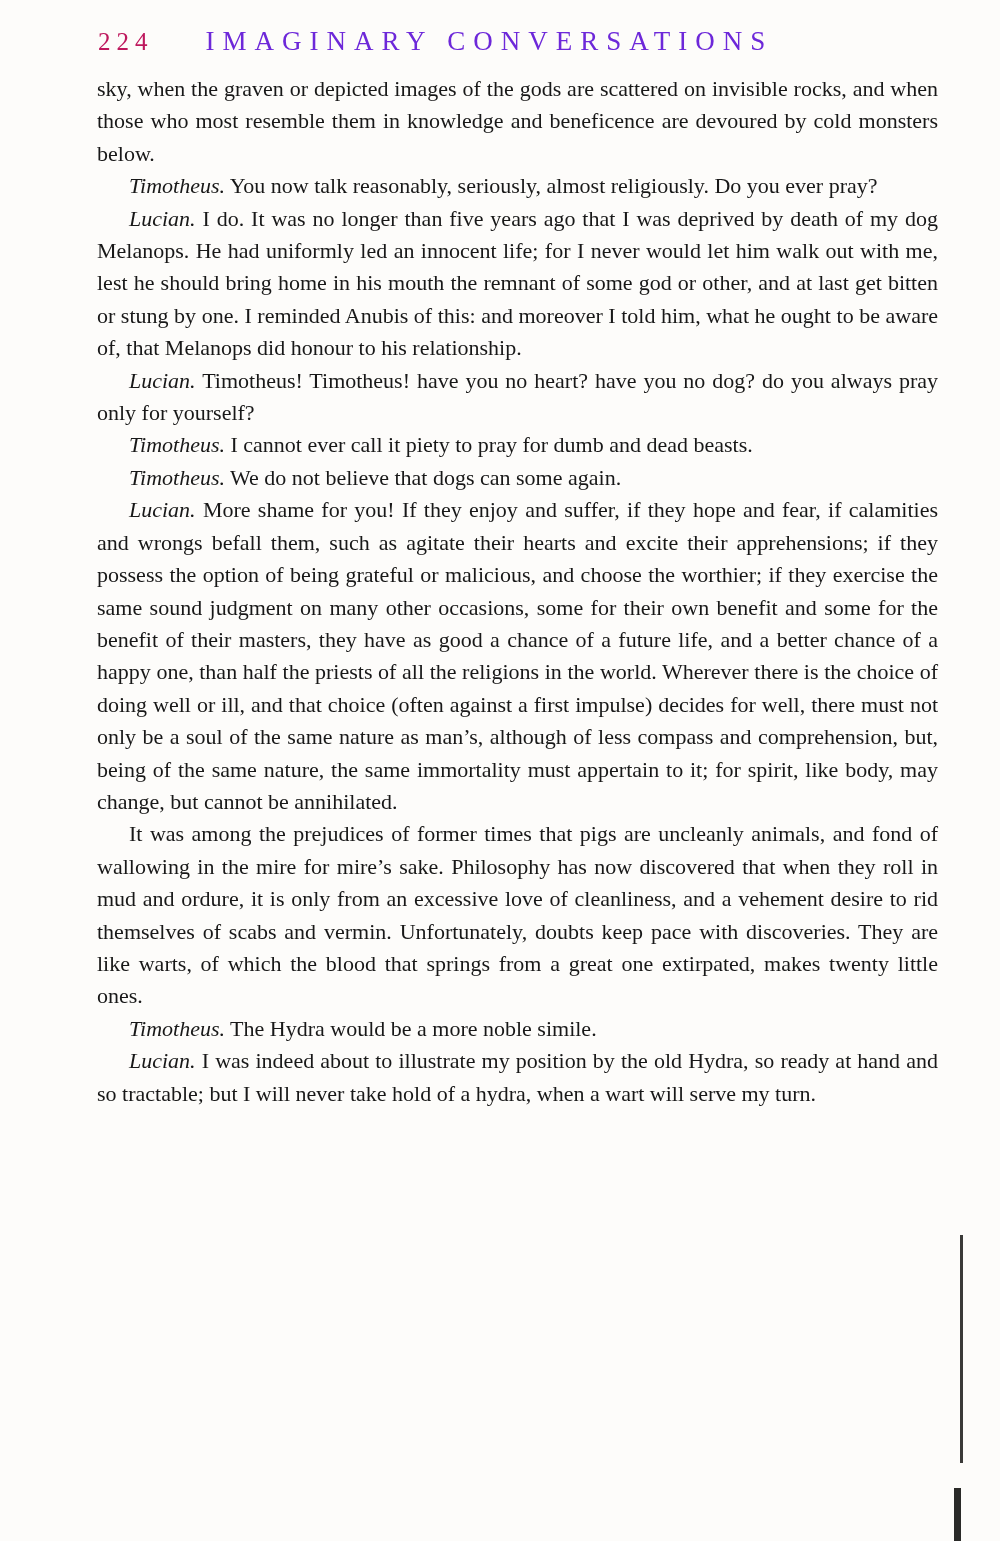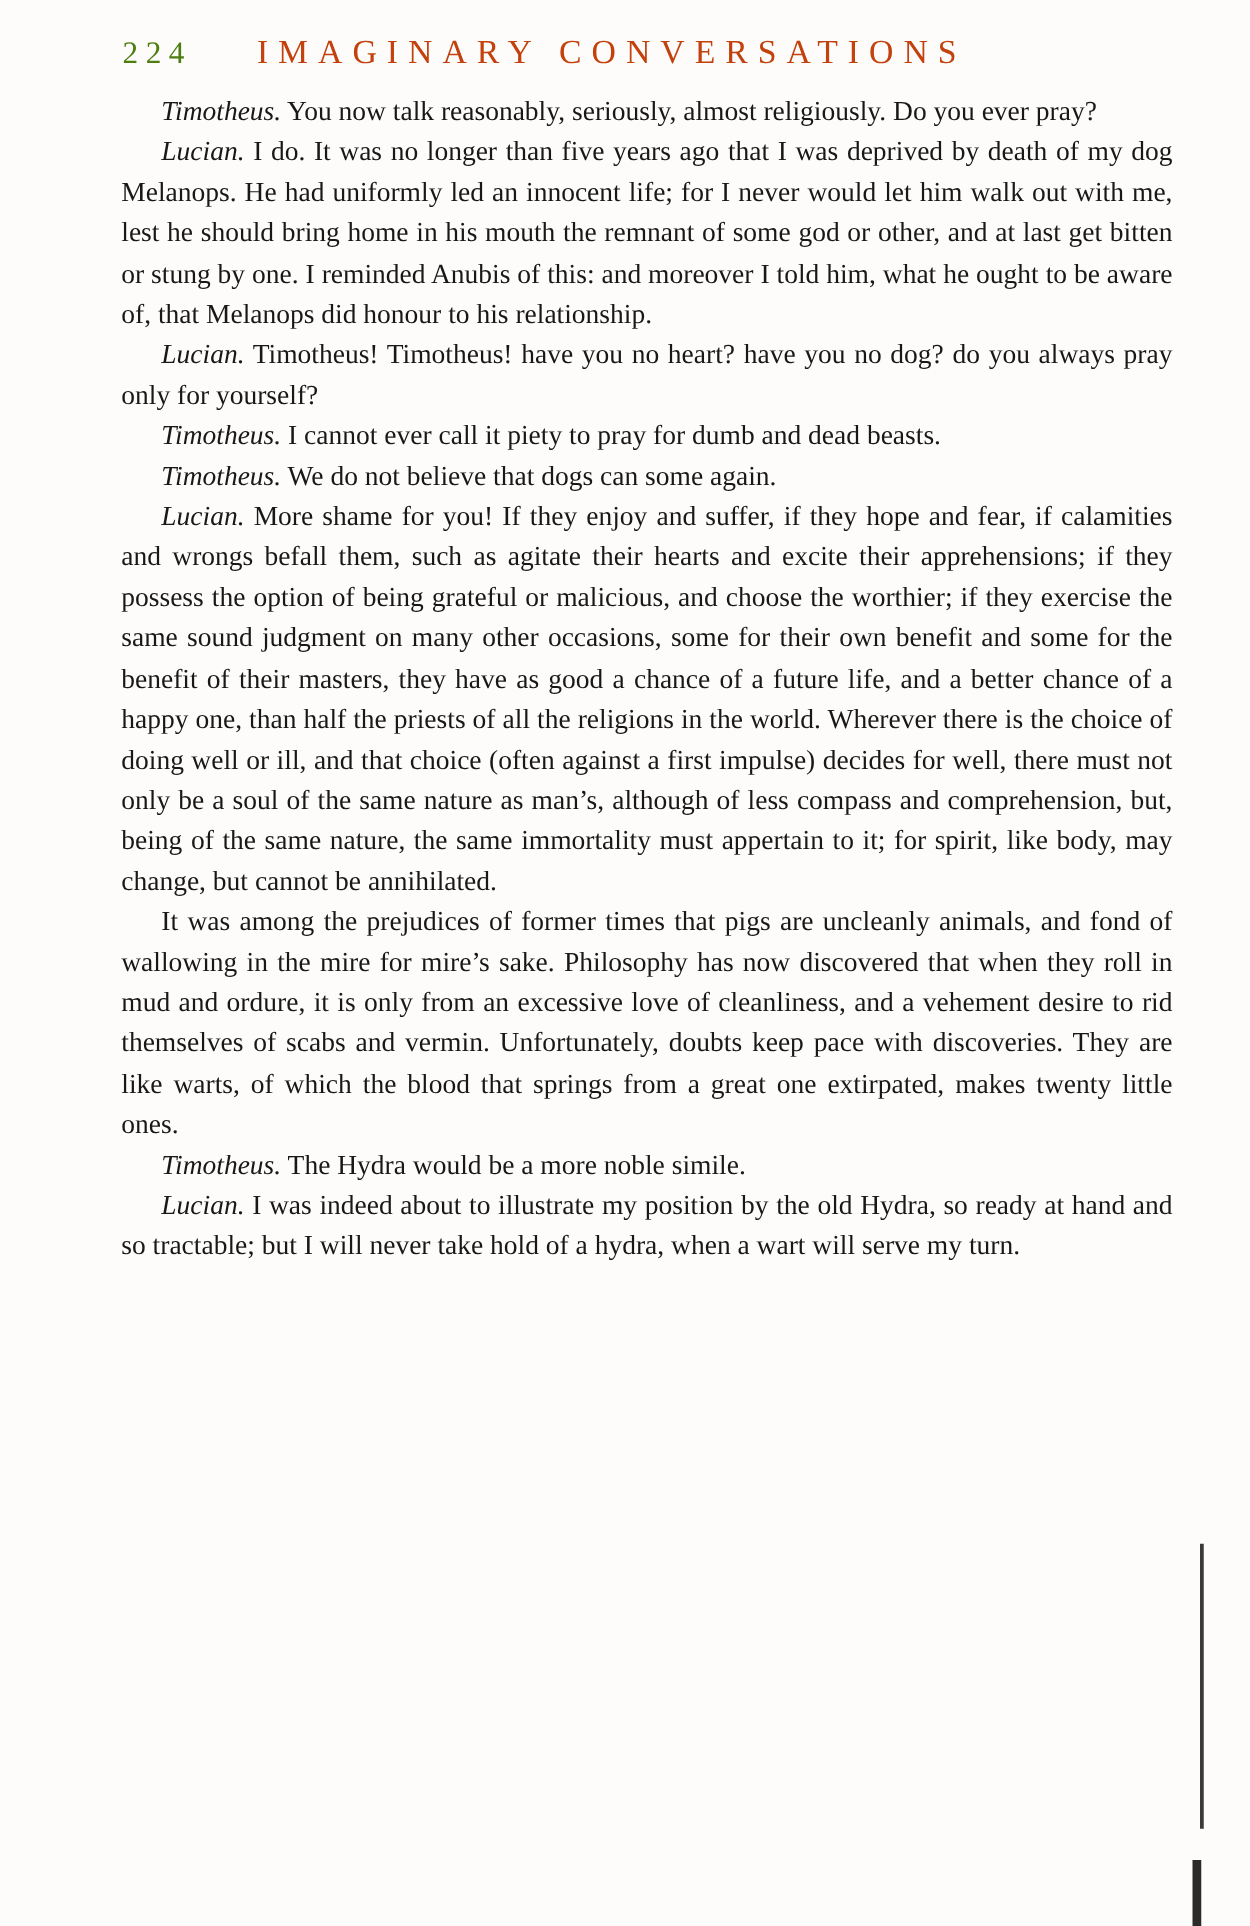--- a/index.html
+++ b/index.html
@@ -17,27 +17,27 @@
     color: #181818;
   }
   .header {
     display: flex;
     align-items: baseline;
     padding: 26px 62px 0 98px;
   }
   .page-number {
     font-size: 25px;
     letter-spacing: 6px;
-    color: #4d7c0f;
+    color: #be185d;
   }
   .running-title {
     font-size: 27px;
     letter-spacing: 8px;
     margin-left: 52px;
-    color: #c2410c;
+    color: #6d28d9;
     white-space: nowrap;
   }
   .content {
     margin: 16px 62px 0 97px;
     font-size: 22px;
     line-height: 32.4px;
     text-align: justify;
   }
   .content p {
     margin: 0;
@@ -72,20 +72,21 @@
 
 <div class="page">
 
   <div class="header">
     <span class="page-number">224</span>
     <span class="running-title">IMAGINARY CONVERSATIONS</span>
   </div>
 
   <div class="content">
 
+    <p class="no-indent"><span class="speaker"></span><span>sky, when the graven or depicted images of the gods are scattered on invisible rocks, and when those who most resemble them in knowledge and beneficence are devoured by cold monsters below.</span></p>
 
     <p><span class="speaker">Timotheus.</span><span> You now talk reasonably, seriously, almost religiously. Do you ever pray?</span></p>
 
     <p><span class="speaker">Lucian.</span><span> I do. It was no longer than five years ago that I was deprived by death of my dog Melanops. He had uniformly led an innocent life; for I never would let him walk out with me, lest he should bring home in his mouth the remnant of some god or other, and at last get bitten or stung by one. I reminded Anubis of this: and moreover I told him, what he ought to be aware of, that Melanops did honour to his relationship.</span></p>
 
     <p><span class="speaker">Lucian.</span><span> Timotheus! Timotheus! have you no heart? have you no dog? do you always pray only for yourself?</span></p>
 
     <p><span class="speaker">Timotheus.</span><span> I cannot ever call it piety to pray for dumb and dead beasts.</span></p>
 
     <p><span class="speaker">Timotheus.</span><span> We do not believe that dogs can some again.</span></p>

